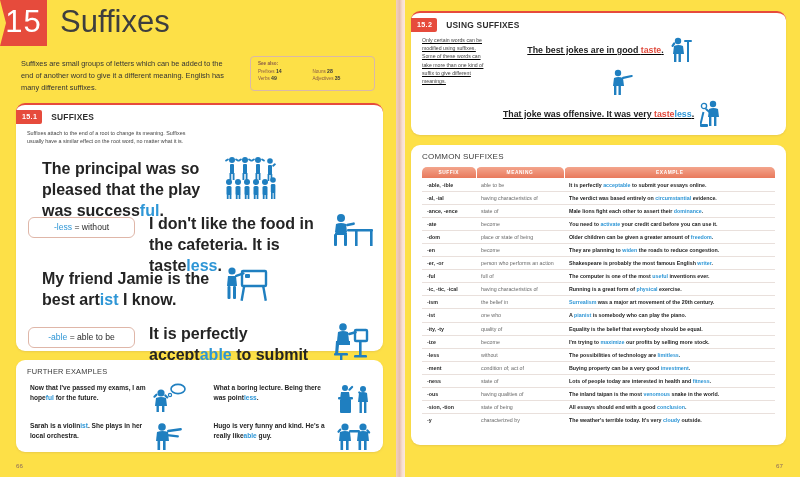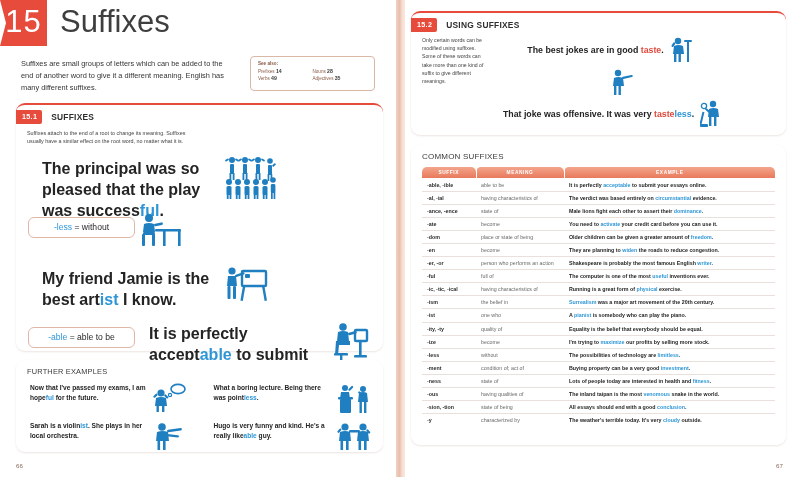--- a/index.html
+++ b/index.html
@@ -3,21 +3,21 @@
 <meta charset="utf-8">
 <style>
   * { box-sizing: border-box; margin: 0; padding: 0; }
   html, body {
     width: 800px; height: 477px;
     font-family: "Liberation Sans", sans-serif;
     background: #fae6dc;
     overflow: hidden;
   }
   .spread { position: relative; width: 800px; height: 477px; display: flex; }
-  .page { position: relative; height: 477px; background: #ffffff; }
+  .page { position: relative; height: 477px; background: #fde047; }
   .page-left { width: 399px; padding: 0; }
   .page-right { width: 401px; padding: 0; }
   .gutter {
     position: absolute; left: 396px; top: 0; width: 9px; height: 477px;
     background: linear-gradient(to right,#f0d0c1 0%, #e8bfad 40%, #f7ded2 70%, #fbe7dd 100%);
     z-index: 5;
   }
 
   
   .chapter-head { display: flex; align-items: stretch; height: 46px; }
@@ -80,21 +80,21 @@
 
   
   #card-further { margin: 9px 16px 10px 16px; height: 92px; padding: 7px 0 0 0; }
   .fe-title { font-size: 7.4px; color: #3a3a3a; padding-left: 11px; letter-spacing: .2px; }
   .fe-grid { display: grid; grid-template-columns: 1fr 1fr; margin-top: 7px; }
   .fe-cell { display: flex; align-items: flex-start; padding: 0 4px 0 14px; height: 38px; }
   .fe-text { font-size: 6.6px; font-weight: bold; line-height: 1.45; color: #242424; max-width: 118px; }
 
   
   #card-152 { margin: 11px 14px 0 12px; height: 124px; }
-  .s152-body { display: flex; padding: 2px 16px 0 0; }
+  .s152-body { display: flex; padding: 2px 16px 0 0; text-decoration: underline; }
   .s152-desc { width: 78px; font-size: 5.2px; line-height: 1.6; color: #444; padding-left: 11px; padding-top: 2px; }
   .s152-lines { flex: 1; position: relative; padding-right: 6px; }
   .s152-line { font-size: 8.8px; font-weight: bold; color: #242424; height: 32px; display: flex; align-items: center; }
   .s152-line.c1 { justify-content: center; padding-right: 30px; }
   .s152-line.c2 { justify-content: center; padding-right: 14px; }
   .s152-line.c3 { justify-content: center; padding-right: 22px; }
 
   
   #card-table { margin: 10px 14px 0 12px; height: 300px; padding: 7px 0 0 0; }
   .ct-title { font-size: 8px; color: #3a3a3a; padding-left: 11px; letter-spacing: .2px; }
@@ -230,20 +230,21 @@
               </g>
             </svg>
           </div>
         </div>
 
         <div class="ex-row">
           <div class="chip">
             <span class="sfx">-less</span>
             <span>= without</span>
           </div>
+          <div class="ex-sentence"><span>I don't like the food in the cafeteria. It is taste</span><span class="hl-blue">less</span><span>.</span></div>
           <div class="ex-art art">
             <svg width="48" height="40" viewBox="0 0 48 40" fill="#1f7fc0">
               <circle cx="10" cy="8" r="4"></circle>
               <path d="M5 14 q5 -2 10 0 l1 8 h-12 z"></path>
               <rect x="15" y="14" width="9" height="2.6" rx="1.3" transform="rotate(-12 15 15)"></rect>
               <rect x="4" y="22" width="12" height="3" rx="1.2"></rect>
               <rect x="3" y="24" width="3" height="12" rx="1"></rect>
               <rect x="13" y="24" width="3" height="12" rx="1"></rect>
               <rect x="16" y="19" width="26" height="2.6" rx="1"></rect>
               <rect x="24" y="20" width="2.6" height="16"></rect>

